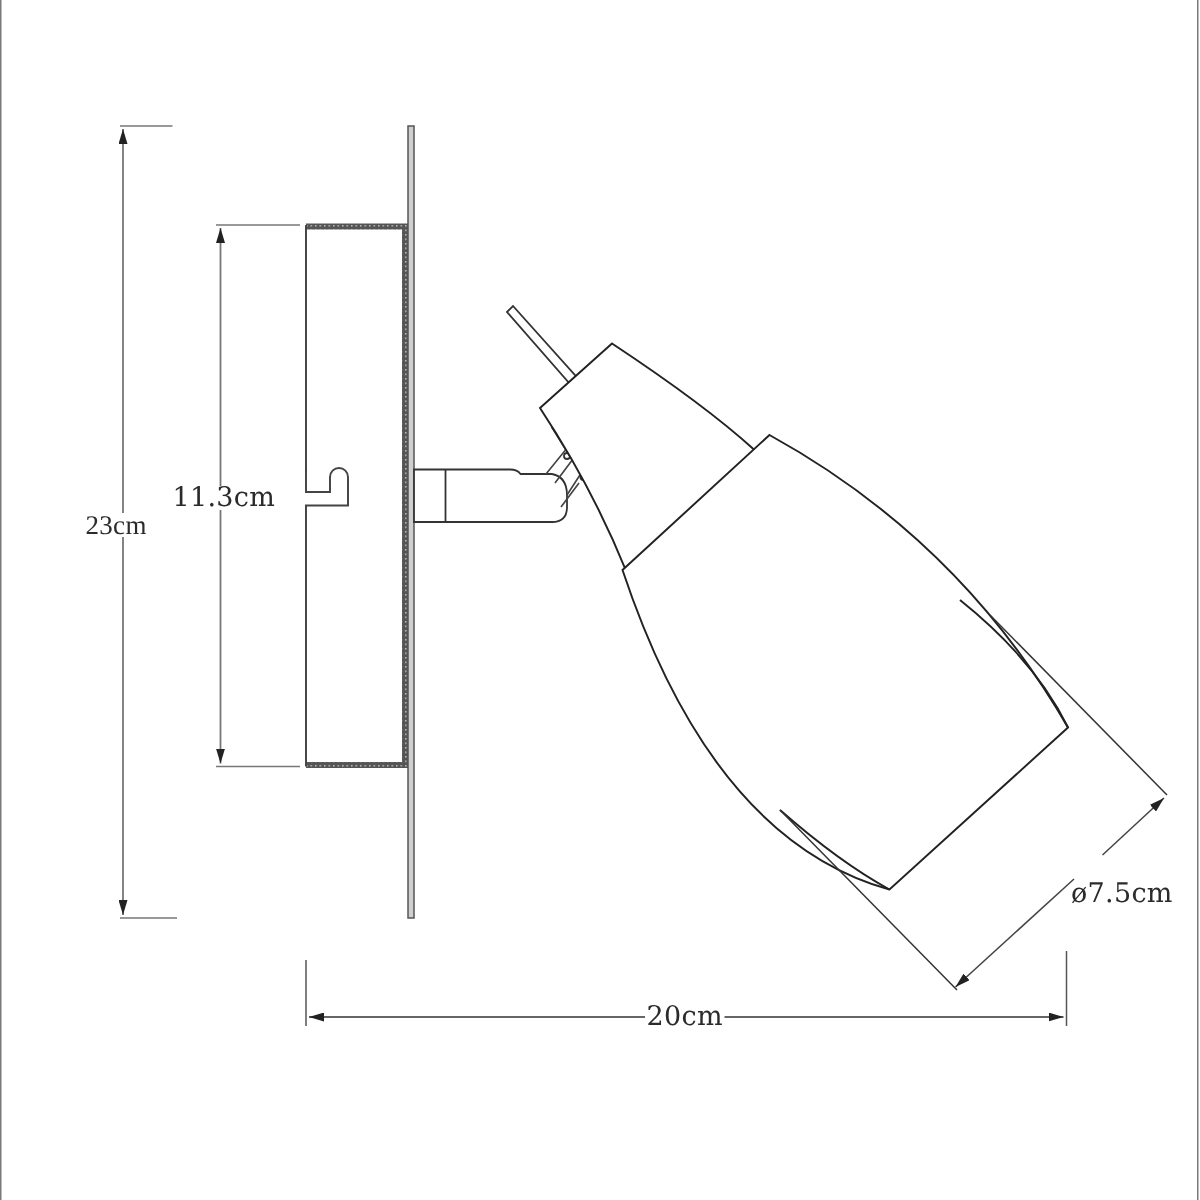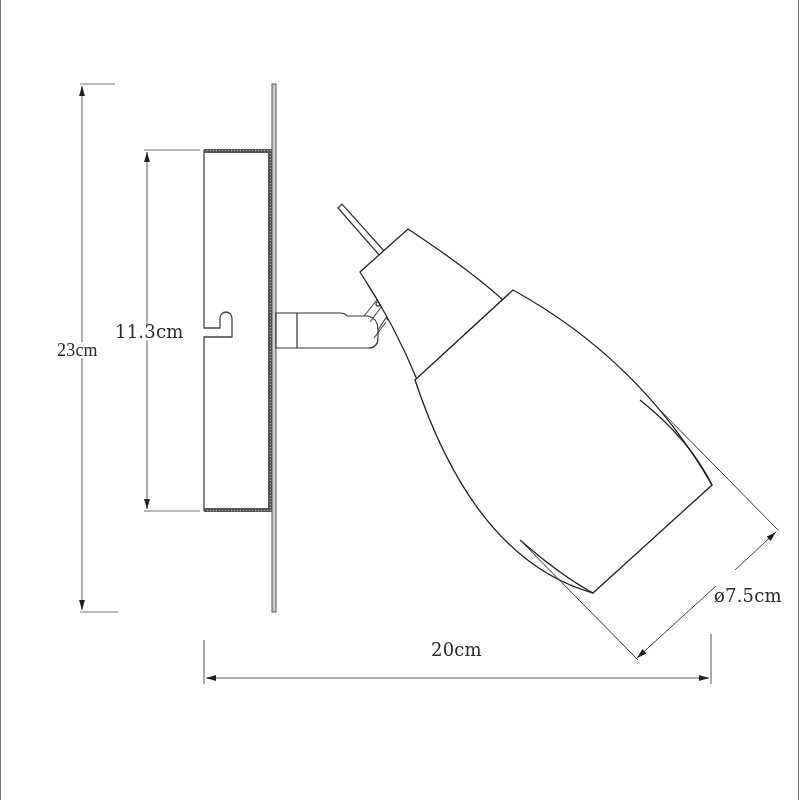--- a/index.html
+++ b/index.html
@@ -14,21 +14,21 @@
     font-size: 18px;
     color: #2b2b2b;
     background: #ffffff;
     line-height: 16px;
     padding: 0 1px;
     white-space: nowrap;
     letter-spacing: 0.2px;
   }
   .lbl-height { left: 56px; top: 342px; font-family: Liberation Serif, serif; }
   .lbl-plate { left: 114px; top: 324px; }
-  .lbl-width { left: 430px; top: 642px; }
+  .lbl-width { left: 430px; top: 670px; }
   .lbl-diam { left: 668px; top: 588px; background: transparent; margin-left: 45px; }
 </style>
 </head>
 <body>
 
 <div class="frame">
   <div class="frame-border-left"></div>
   <div class="frame-border-right"></div>
 
   <svg class="drawing" viewBox="0 0 800 800" xmlns="http://www.w3.org/2000/svg">

